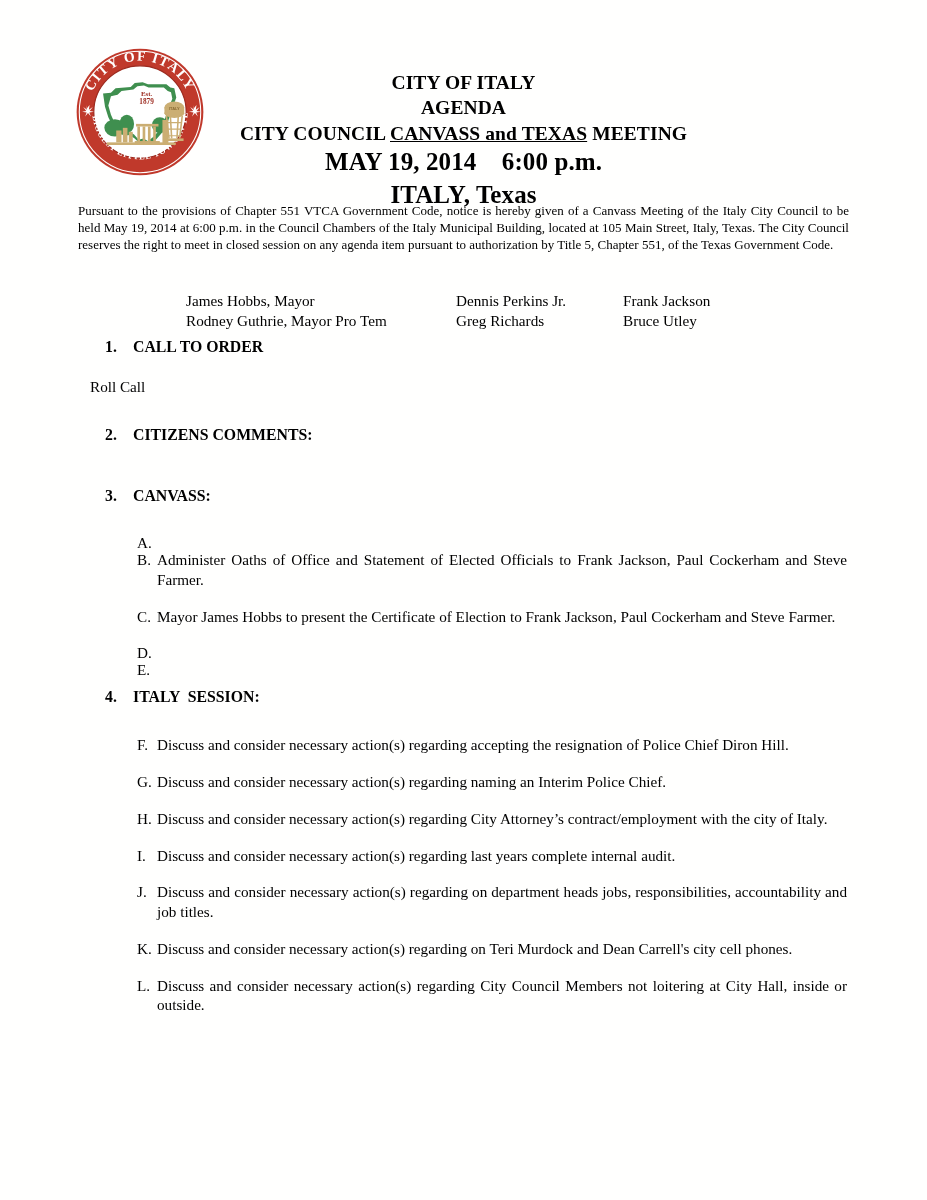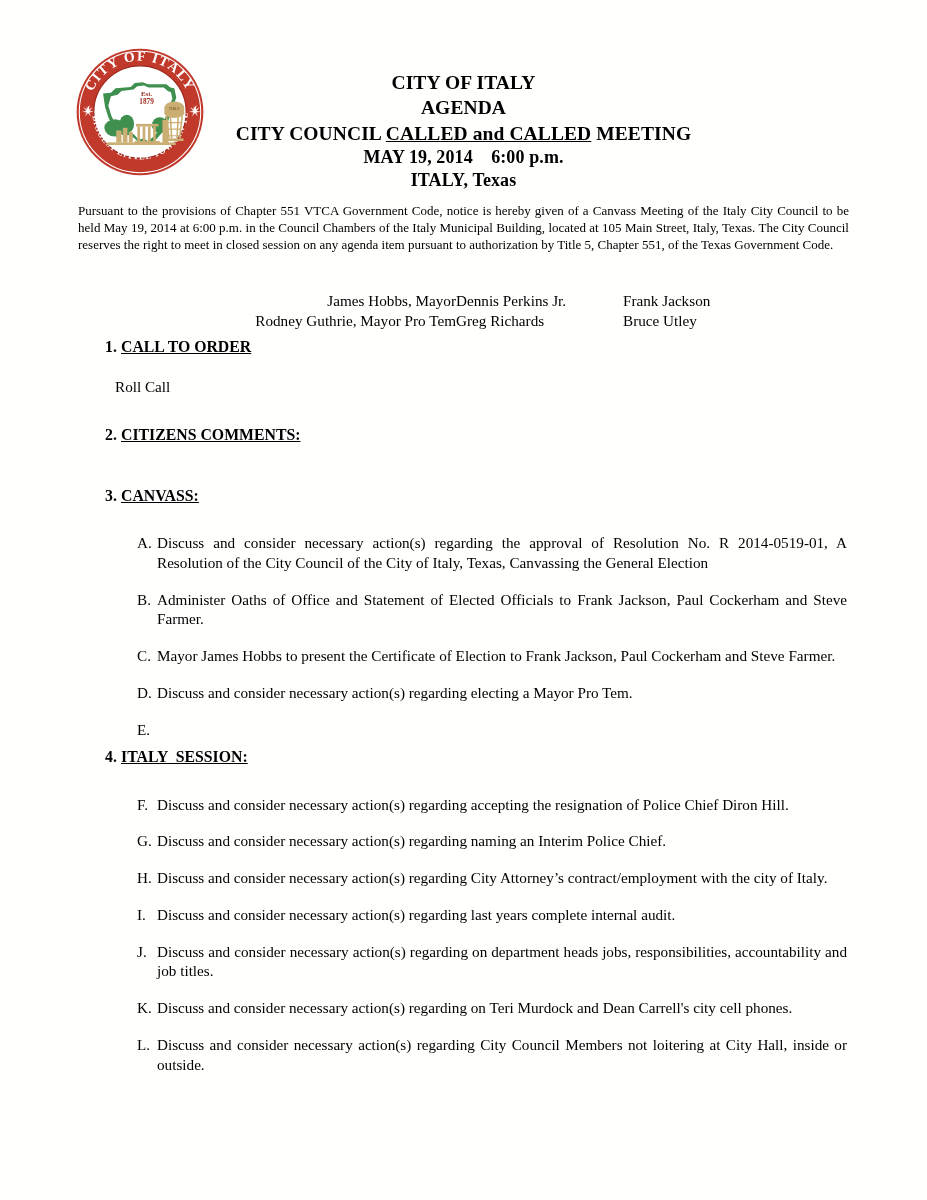--- a/index.html
+++ b/index.html
@@ -51,21 +51,21 @@
     top: 70px;
     text-align: center;
     line-height: 1.30;
   }
   .header-titles .line {
     font-weight: bold;
     font-size: 19.5px;
     letter-spacing: 0.1px;
   }
   .header-titles .line.small {
-    font-size: 18px;
+    font-size: 25px;
   }
   .u { text-decoration: underline; }
 
   
   .notice {
     position: absolute;
     left: 78px;
     top: 203px;
     width: 771px;
     font-size: 13px;
@@ -79,21 +79,21 @@
     position: absolute;
     left: 186px;
     top: 291px;
     width: 660px;
     font-size: 15.2px;
     line-height: 1.32;
   }
   .members .row {
     display: flex;
   }
-  .members .c1 { width: 270px; text-align: right; }
+  .members .c1 { width: 270px; }
   .members .c2 { width: 167px; }
   .members .c3 { width: 200px; }
 
   
   .body {
     position: absolute;
     left: 0;
     top: 338px;
     width: 927px;
   }
@@ -106,28 +106,27 @@
     margin-top: 0;
   }
   .num-heading .num {
     position: absolute;
     left: 105px;
     top: 0;
     width: 28px;
   }
   .num-heading .htext {
     display: inline-block;
-    margin-left: 16px;
-    text-decoration: underline;
+    margin-left: 28px;
     white-space: pre;
   }
 
   .sub-plain {
     font-size: 15.2px;
-    padding-left: 115px;
+    padding-left: 90px;
   }
 
   .item {
     position: relative;
     font-size: 15.2px;
     line-height: 1.30;
     padding-left: 157px;
     padding-right: 80px;
     text-align: justify;
     text-justify: inter-word;
@@ -218,21 +217,21 @@
           <rect x="138" y="140" width="28" height="4" fill="#cbae73"></rect>
         </g>
 
         <rect x="50" y="146" width="104" height="4" fill="#cbae73"></rect>
       </svg>
     </div>
 
     <div class="header-titles">
       <div class="line">CITY OF ITALY</div>
       <div class="line">AGENDA</div>
-      <div class="line"><span>CITY COUNCIL </span><span class="u">CALLED and CALLED</span><span> MEETING</span></div>
+      <div class="line"><span>CITY COUNCIL </span><span class="u">CANVASS and TEXAS</span><span> MEETING</span></div>
       <div class="line small" style="white-space:pre">MAY 19, 2014    6:00 p.m.</div>
       <div class="line small">ITALY, Texas</div>
     </div>
   </div>
 
   <div class="notice">Pursuant to the provisions of Chapter 551 VTCA Government Code, notice is hereby given of a Canvass Meeting of the Italy City Council to be held May 19, 2014 at 6:00 p.m. in the Council Chambers of the Italy Municipal Building, located at 105 Main Street, Italy, Texas.  The City Council reserves the right to meet in closed session on any agenda item pursuant to authorization by Title 5, Chapter 551, of the Texas Government Code.</div>
 
   <div class="members">
     <div class="row">
       <div class="c1">James Hobbs, Mayor</div>
@@ -264,36 +263,34 @@
 
     <div class="num-heading">
       <span class="num">3.</span>
       <span class="htext">CANVASS:</span>
     </div>
     <div class="sp-2" style="height:28px"></div>
 
     <div>
       <div class="item">
         <span class="letter">A.</span>
-        <span>Discuss and consider necessary action(s) regarding the approval of Resolution No. R 2014-0519-01, A Resolution of the City Council of the City of Italy, Texas, Canvassing the General Election</span>
       </div>
       <div class="sp-item"></div>
       <div class="item">
         <span class="letter">B.</span>
         <span>Administer Oaths of Office and Statement of Elected Officials to Frank Jackson, Paul Cockerham and Steve Farmer.</span>
       </div>
       <div class="sp-item"></div>
       <div class="item">
         <span class="letter">C.</span>
         <span>Mayor James Hobbs to present the Certificate of Election to Frank Jackson, Paul Cockerham and Steve Farmer.</span>
       </div>
       <div class="sp-item"></div>
       <div class="item">
         <span class="letter">D.</span>
-        <span>Discuss and consider necessary action(s) regarding electing a Mayor Pro Tem.</span>
       </div>
       <div class="sp-item"></div>
       <div class="item">
         <span class="letter">E.</span>
       </div>
     </div>
 
     <div style="height:28px"></div>
 
     <div class="num-heading">

